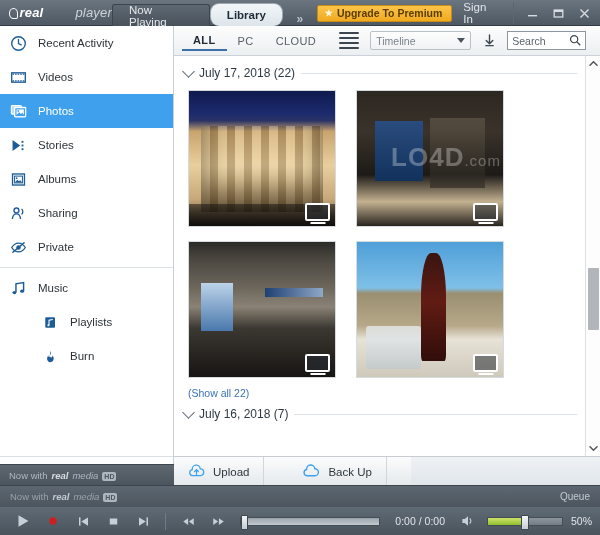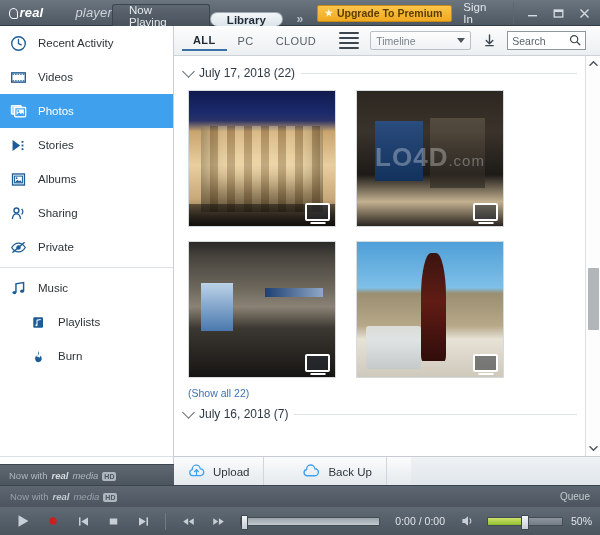--- a/index.html
+++ b/index.html
@@ -34,21 +34,21 @@
     height: 22px; margin-top: 4px; padding: 0 16px;
     display: flex; align-items: center; justify-content: center;
     font-size: 11.5px; color: #e3e8ec;
     background: linear-gradient(#5e6872, #49525b);
     border: 1px solid #3c444d; border-bottom: none;
     border-radius: 3px 3px 0 0;
   }
   .tab.active {
     background: linear-gradient(#f2f6f9, #dde5ea);
     color: #1f2b36; font-weight: bold;
-    height: 14px; margin-top: 2px;
+    height: 23px; margin-top: 2px;
     border-color: #9fa9b2;
     border-radius: 9px;
   }
   .tab-more {
     display:flex; align-items:center; justify-content:center;
     width: 34px; color:#b9c2ca; font-size: 12px; font-weight: bold;
   }
   .tb-right {
     margin-left: auto; display: flex; align-items: center; height: 26px; padding-right: 4px;
   }
@@ -68,21 +68,21 @@
 
   
   .sidebar {
     position: absolute; left: 0; top: 26px; width: 174px; height: 459px;
     background: #ffffff; border-right: 1px solid #c9cfd4;
   }
   .nav-item {
     height: 34px; display: flex; align-items: center; padding-left: 8px;
     font-size: 11.5px; color: #2c3338; gap: 9px;
   }
-  .nav-item.sub { padding-left: 28px; }
+  .nav-item.sub { padding-left: 40px; }
   .nav-item.selected { background: #3fa1ee; color: #ffffff; }
   .nav-item .ico { width: 21px; height: 21px; display:flex; align-items:center; justify-content:center; flex:0 0 21px; }
   .nav-item .ico svg { display:block; }
   .nav-sep { height: 1px; background: #dbe0e4; margin: 3px 0; }
   .side-footer {
     position: absolute; left: 0; bottom: 0; width: 174px; height: 21px;
     background: linear-gradient(#5f6ا870, #4b555e);
     background: linear-gradient(#5f6870, #4b555e);
     display: flex; align-items: center; padding-left: 9px; gap: 4px;
     font-size: 9.5px; color: #aeb7bf; border-top:1px solid #3e474f;
@@ -143,21 +143,21 @@
   }
   .thumb .badge {
     position: absolute; right: 5px; bottom: 5px; width: 25px; height: 18px;
     border: 2px solid #ffffff; border-radius: 2px; background: rgba(40,46,52,.55);
   }
   .thumb .badge:after {
     content:""; position:absolute; left:50%; bottom:-5px; transform:translateX(-50%);
     width: 15px; height: 2px; background:#fff;
   }
   .wm {
-    position: absolute; left: 0; top: 38%; width: 100%; text-align: center;
+    position: absolute; left: 16px; top: 38%; width: 100%; text-align: center;
     font-size: 26px; font-weight: bold; color: rgba(255,255,255,.30);
     letter-spacing: 1px; pointer-events: none; white-space: nowrap;
   }
   .wm small { font-size: 15px; font-weight: normal; }
 
   
   .scene-building { background:
       linear-gradient(#101a4d 0%, #1b2a6e 16%, #2b3366 22%, #c9a46d 30%, #e9cf9e 55%, #c8a878 80%, #50483c 100%); }
   .scene-building:before { content:""; position:absolute; left:8%; top:26%; width:84%; height:64%;
       background: repeating-linear-gradient(90deg, rgba(255,240,200,.30) 0 9px, rgba(90,70,40,.25) 9px 17px);

